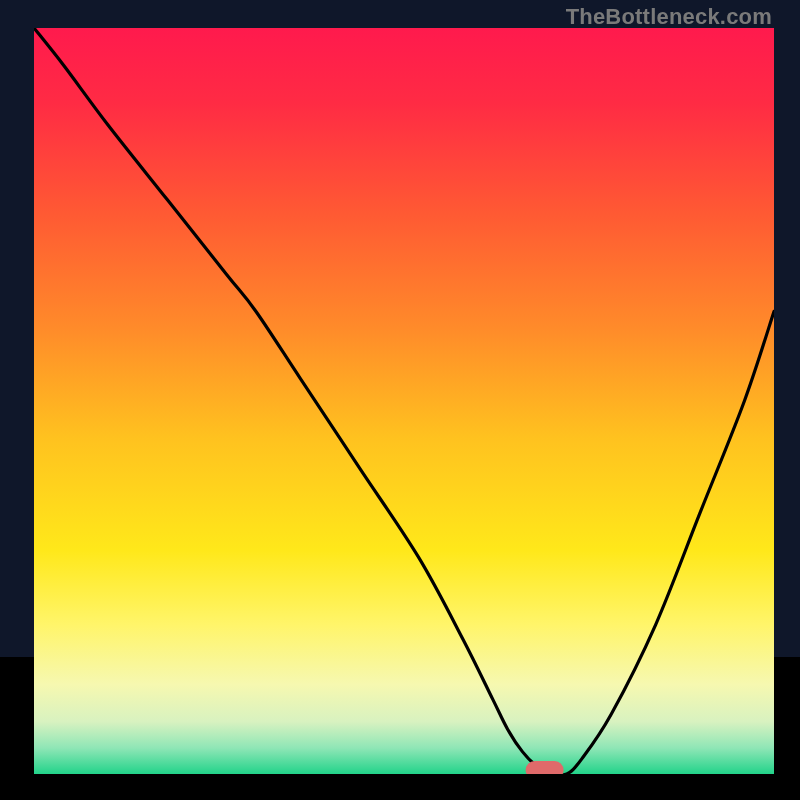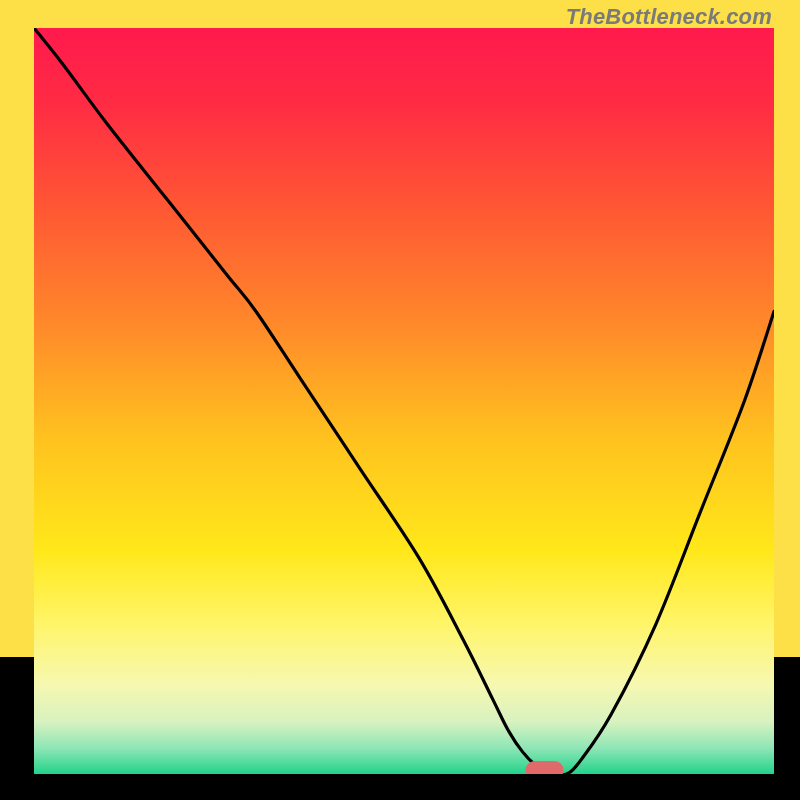--- a/index.html
+++ b/index.html
@@ -9,22 +9,21 @@
     height: 800px;
     background: #000;
     overflow: hidden;
   }
   .frame {
     position: absolute;
     left: 0;
     top: 0;
     width: 800px;
     height: 657px;
-    background: #fde047;
-    font-style: italic;
+    background: #0f172a;
   }
   .plot {
     position: absolute;
     left: 34px;
     top: 28px;
     width: 740px;
     height: 746px;
     overflow: hidden;
   }
   .watermark {

